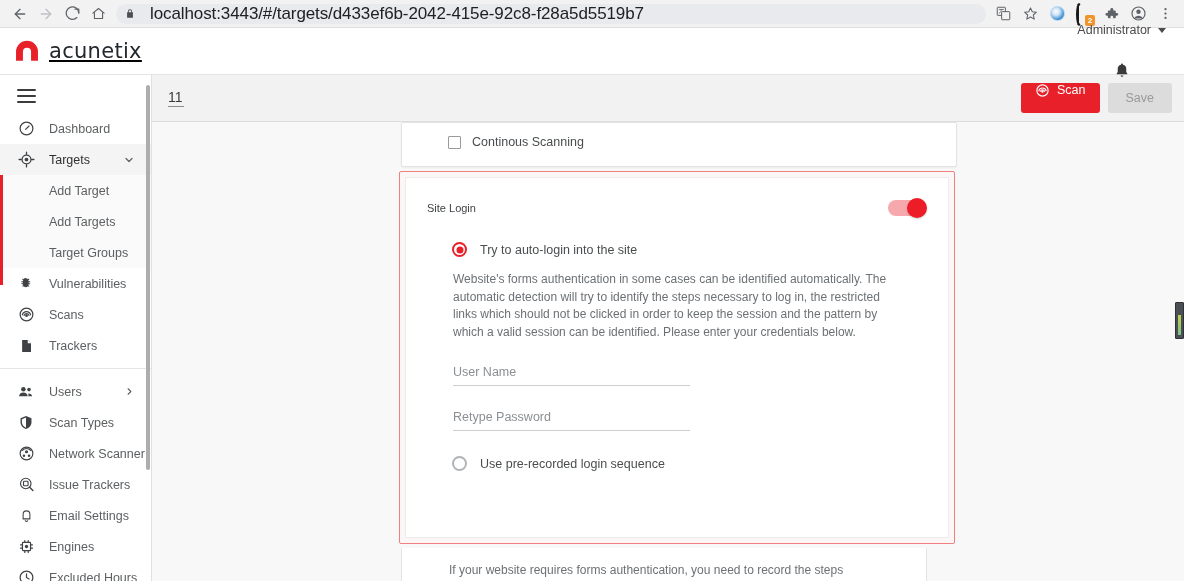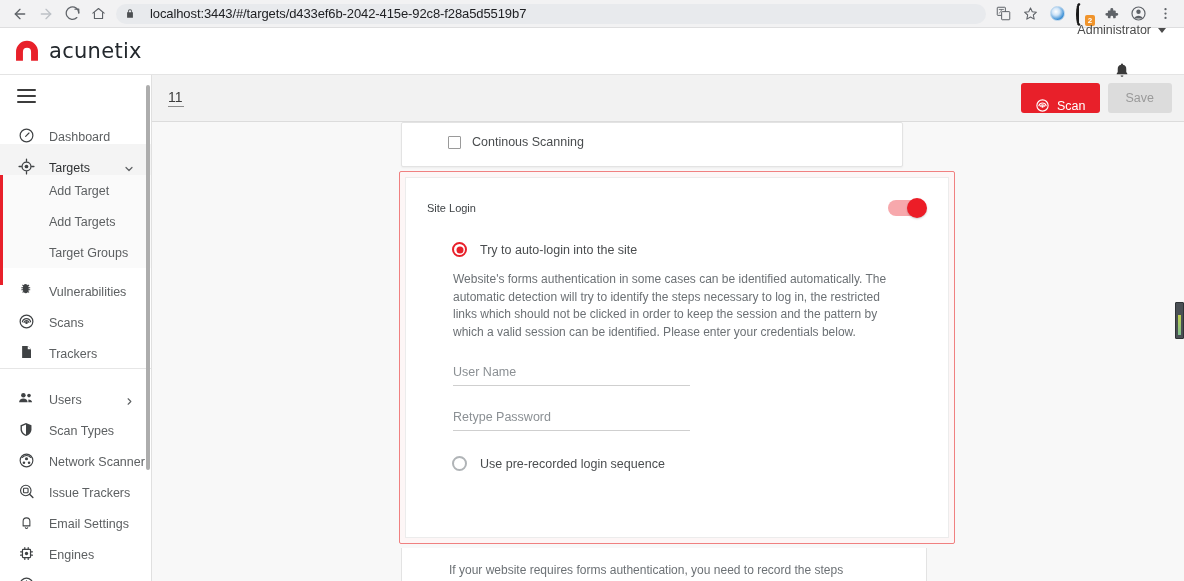--- a/index.html
+++ b/index.html
@@ -28,21 +28,21 @@
   .nav-btn svg { display: block; }
 
   .omnibox {
     flex: 1; height: 20px; margin: 0 6px 0 4px;
     background: #e8eaed; border-radius: 10px;
     display: flex; align-items: center; padding: 0 9px;
     gap: 7px; min-width: 0;
   }
   .omnibox .lock { flex: none; color: #4c4f52; display:flex; }
   .url-text {
-    font-size: 13px; color: #202124;
+    font-size: 17px; color: #202124;
     white-space: nowrap; overflow: hidden; text-overflow: ellipsis;
     letter-spacing: -0.1px;
     padding-left: 8px;
   }
   .tb-icons { display: flex; align-items: center; gap: 9px; padding-right: 2px; }
   .tb-icon { width: 18px; height: 18px; display:flex; align-items:center; justify-content:center; color:#5f6368; position: relative; flex: none; }
 
   .ext-blue { width: 15px; height: 15px; border-radius: 50%;
     background: radial-gradient(circle at 38% 35%, #ffffff 0%, #cfe4f7 32%, #3c8fd4 70%, #1f6fb8 100%);
     border: 1px solid #b8d4ec; }
@@ -61,21 +61,21 @@
   }
 
   
   .app-header {
     height: 47px; background: #ffffff;
     border-bottom: 1px solid #e4e4e4;
     display: flex; align-items: center;
     padding: 0 18px 0 14px;
     position: relative; z-index: 5;
   }
-  .logo { display: flex; align-items: center; gap: 9px; }
+  .logo { display: flex; align-items: center; gap: 9px; text-decoration: underline; }
   .logo-mark { width: 26px; height: 26px; display:block; }
   .logo-text {
     font-size: 21px; color: #23282d; letter-spacing: 0.3px;
     font-family: "DejaVu Sans", sans-serif; font-weight: 400;
   }
   .header-right { margin-left: auto; display: flex; align-items: center; gap: 24px; flex-direction: column; }
   .admin-menu { display: flex; align-items: center; gap: 7px; color: #4b4b4b; font-size: 12.5px; cursor: pointer; }
   .caret-down { width:0;height:0;border-left:4.5px solid transparent;border-right:4.5px solid transparent;border-top:5px solid #4b4b4b; }
   .bell { color: #3a3a3a; display: flex; }
 
@@ -86,21 +86,21 @@
   .sidebar {
     width: 152px; flex: none; background: #ffffff;
     border-right: 1px solid #e0e0e0;
     position: relative; overflow: hidden;
   }
   .hamburger { padding: 14px 0 10px 17px; }
   .hamburger .bar { width: 19px; height: 2px; background: #3c3c3c; margin-bottom: 4px; border-radius: 1px; }
   .hamburger .bar:last-child { margin-bottom: 0; }
 
   .nav-item {
-    height: 31px; display: flex; align-items: flex-end;
+    height: 31px; display: flex; align-items: center;
     padding-left: 17px; gap: 14px;
     color: #5d6062; font-size: 12.5px; cursor: pointer;
     position: relative;
   }
   .nav-item .ico { width: 18px; height: 18px; flex: none; display:flex; align-items:center; justify-content:center; color:#3f4244; }
   .nav-item .lbl { white-space: nowrap; }
   .nav-item .chev { margin-left: auto; margin-right: 16px; color: #5d6062; display:flex; }
   .nav-item.active { background: #f4f4f4; color: #2f3133; }
   .nav-group-accent {
     position: absolute; left: 0; width: 3px; background: #e8202a;
@@ -129,39 +129,39 @@
   .page-title {
     font-size: 14px; color: #3c3c3c;
     border-bottom: 1px solid #8c8c8c;
     padding-bottom: 1px; line-height: 15px;
     min-width: 16px;
   }
   .toolbar-actions { margin-left: auto; display: flex; align-items: center; gap: 8px; }
   .btn-scan {
     background: #e8202a; color: #fff;
     height: 30px; border-radius: 3px; border: none;
-    display: flex; align-items: flex-end; gap: 7px;
+    display: flex; align-items: flex-start; gap: 7px;
     padding: 0 14px; font-size: 12.5px; cursor: pointer;
     font-family: inherit;
   }
   .btn-save {
     background: #dcdcdc; color: #9a9a9a;
     height: 30px; border-radius: 3px; border: none;
     padding: 0 18px; font-size: 12.5px; cursor: default;
     font-family: inherit;
   }
 
   .content-area { position: relative; height: 487px; overflow: hidden; }
 
   .card {
     position: absolute; background: #ffffff;
     border: 1px solid #e3e3e3; border-radius: 2px;
     box-shadow: 0 1px 2px rgba(0,0,0,0.05);
   }
-  .card-top { left: 249px; top: 0; width: 502px; height: 45px; }
+  .card-top { left: 249px; top: 0; width: 556px; height: 45px; }
   .chk-row { display: flex; align-items: center; gap: 11px; padding: 12px 0 0 46px; }
   .chkbox {
     width: 13px; height: 13px; border: 1px solid #9a9a9a;
     border-radius: 1px; background: #fff; flex: none;
   }
   .chk-label { font-size: 12.5px; color: #4a4d4f; }
 
   .highlight-box {
     position: absolute; left: 247px; top: 49px;
     width: 556px; height: 373px;

